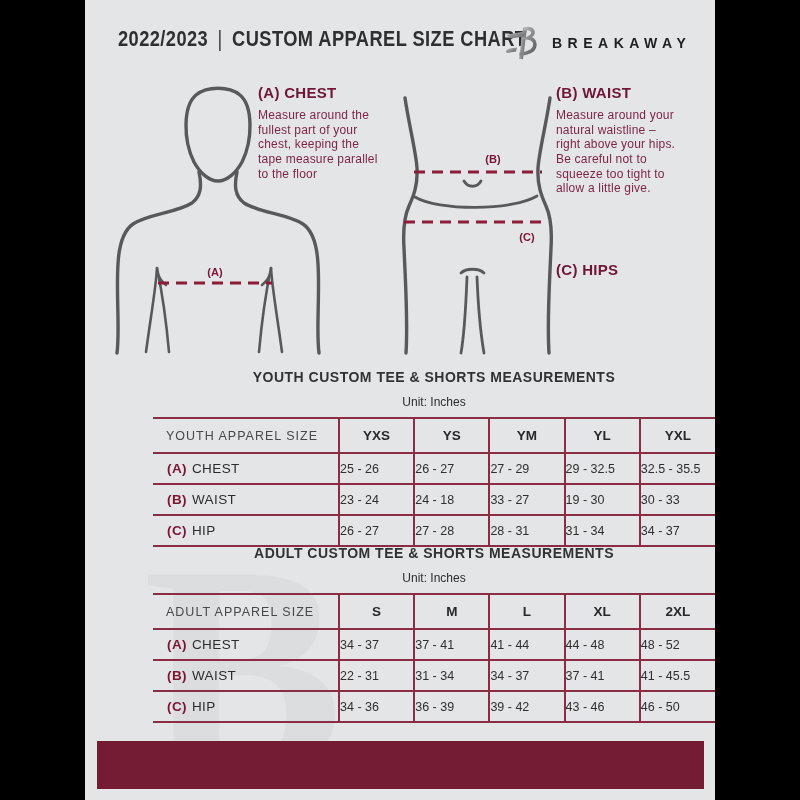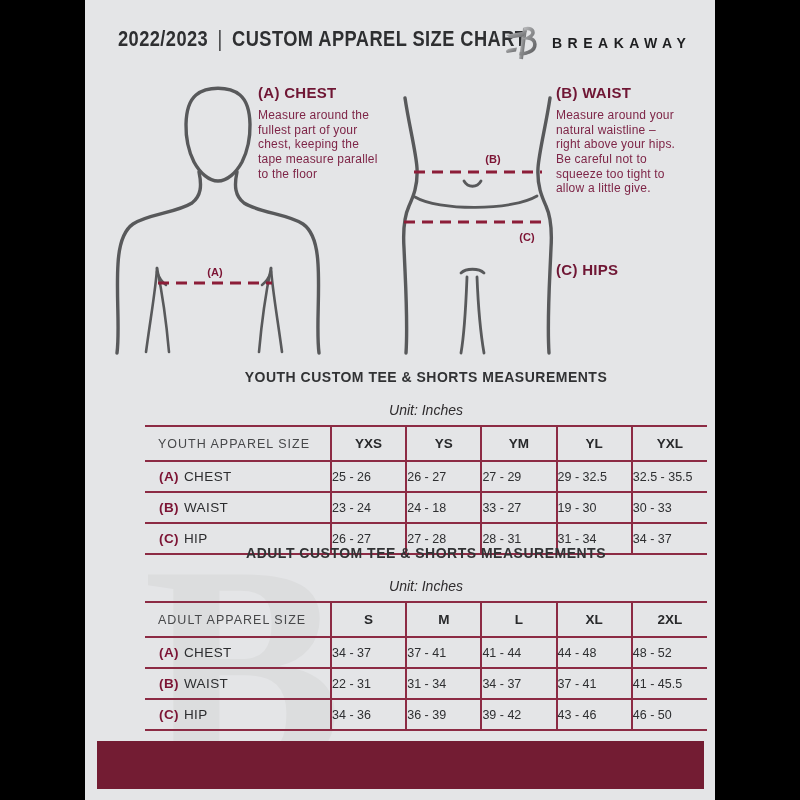--- a/index.html
+++ b/index.html
@@ -25,25 +25,25 @@
   .guide-block{position:absolute;z-index:1;}
   .guide-heading{font-size:15px;font-weight:bold;color:#6f1634;letter-spacing:0.3px;}
   .guide-body{
     margin-top:7px;font-size:12px;color:#7e2547;
     line-height:1.22;white-space:pre-line;letter-spacing:0.2px;
   }
   #chest-guide{left:173px;top:84px;width:150px;}
   #waist-guide{left:471px;top:84px;width:160px;}
   #hips-guide{left:471px;top:221px;width:160px;margin-top:40px;}
   
-  .table-section{position:absolute;left:0;width:100%;z-index:1;padding-left:26px;}
+  .table-section{position:absolute;left:8px;width:100%;z-index:1;padding-left:26px;}
   #youth-section{top:369px;}
   #adult-section{top:545px;}
   .tbl-title{text-align:center;font-size:14px;font-weight:bold;color:#313234;letter-spacing:0.5px;line-height:16px;}
-  .tbl-unit{text-align:center;font-size:14px;font-style:italic;color:#2f2c2e;line-height:15px;margin-top:18px;}
+  .tbl-unit{text-align:center;font-size:12px;color:#2f2c2e;line-height:15px;margin-top:10px;}
   table.size-table{
     width:562px;margin:7px auto 0;border-collapse:collapse;table-layout:fixed;
     border-top:2px solid #8c2b44;border-bottom:2px solid #8c2b44;
   }
   table.size-table col.label-col{width:186px;}
   table.size-table th,table.size-table td{padding:0;background:transparent;}
   table.size-table tr{border-bottom:2px solid #8c2b44;}
   table.size-table tr:last-child{border-bottom:none;}
   table.size-table th+th,table.size-table td+td{border-left:2px solid #8c2b44;}
   table.size-table th{height:33px;font-size:13.5px;font-weight:bold;color:#28292b;text-align:center;}

